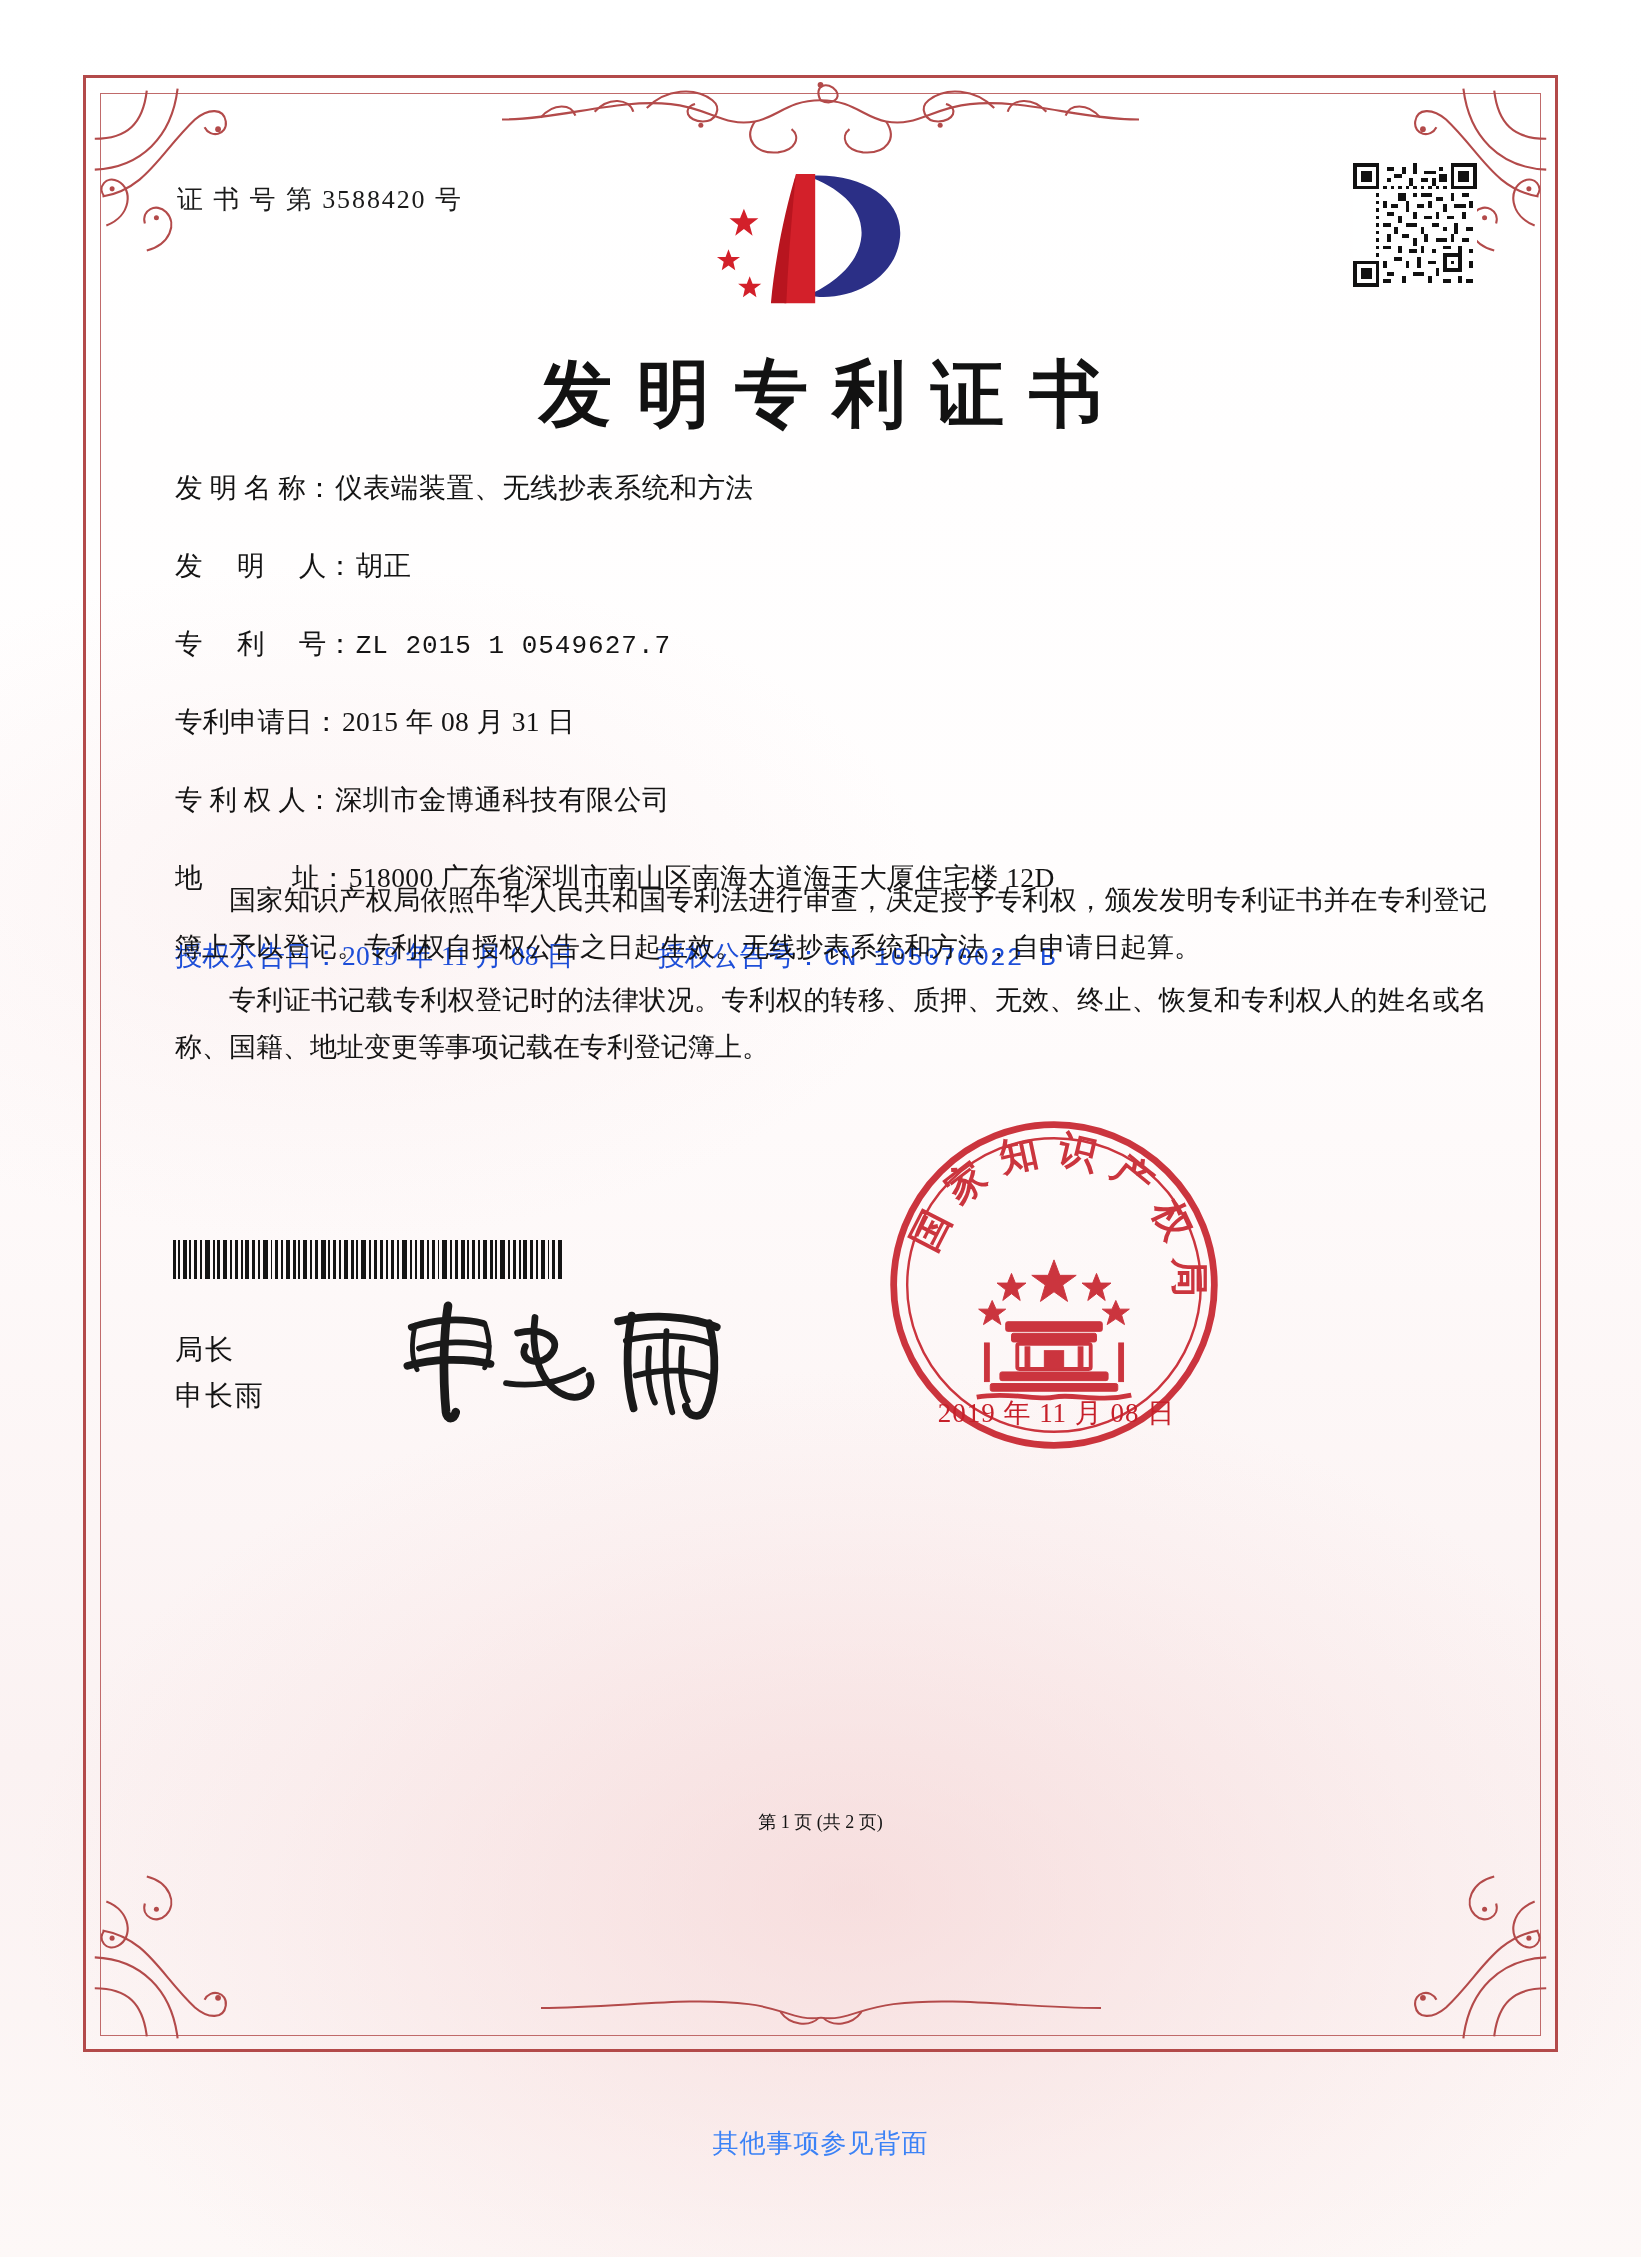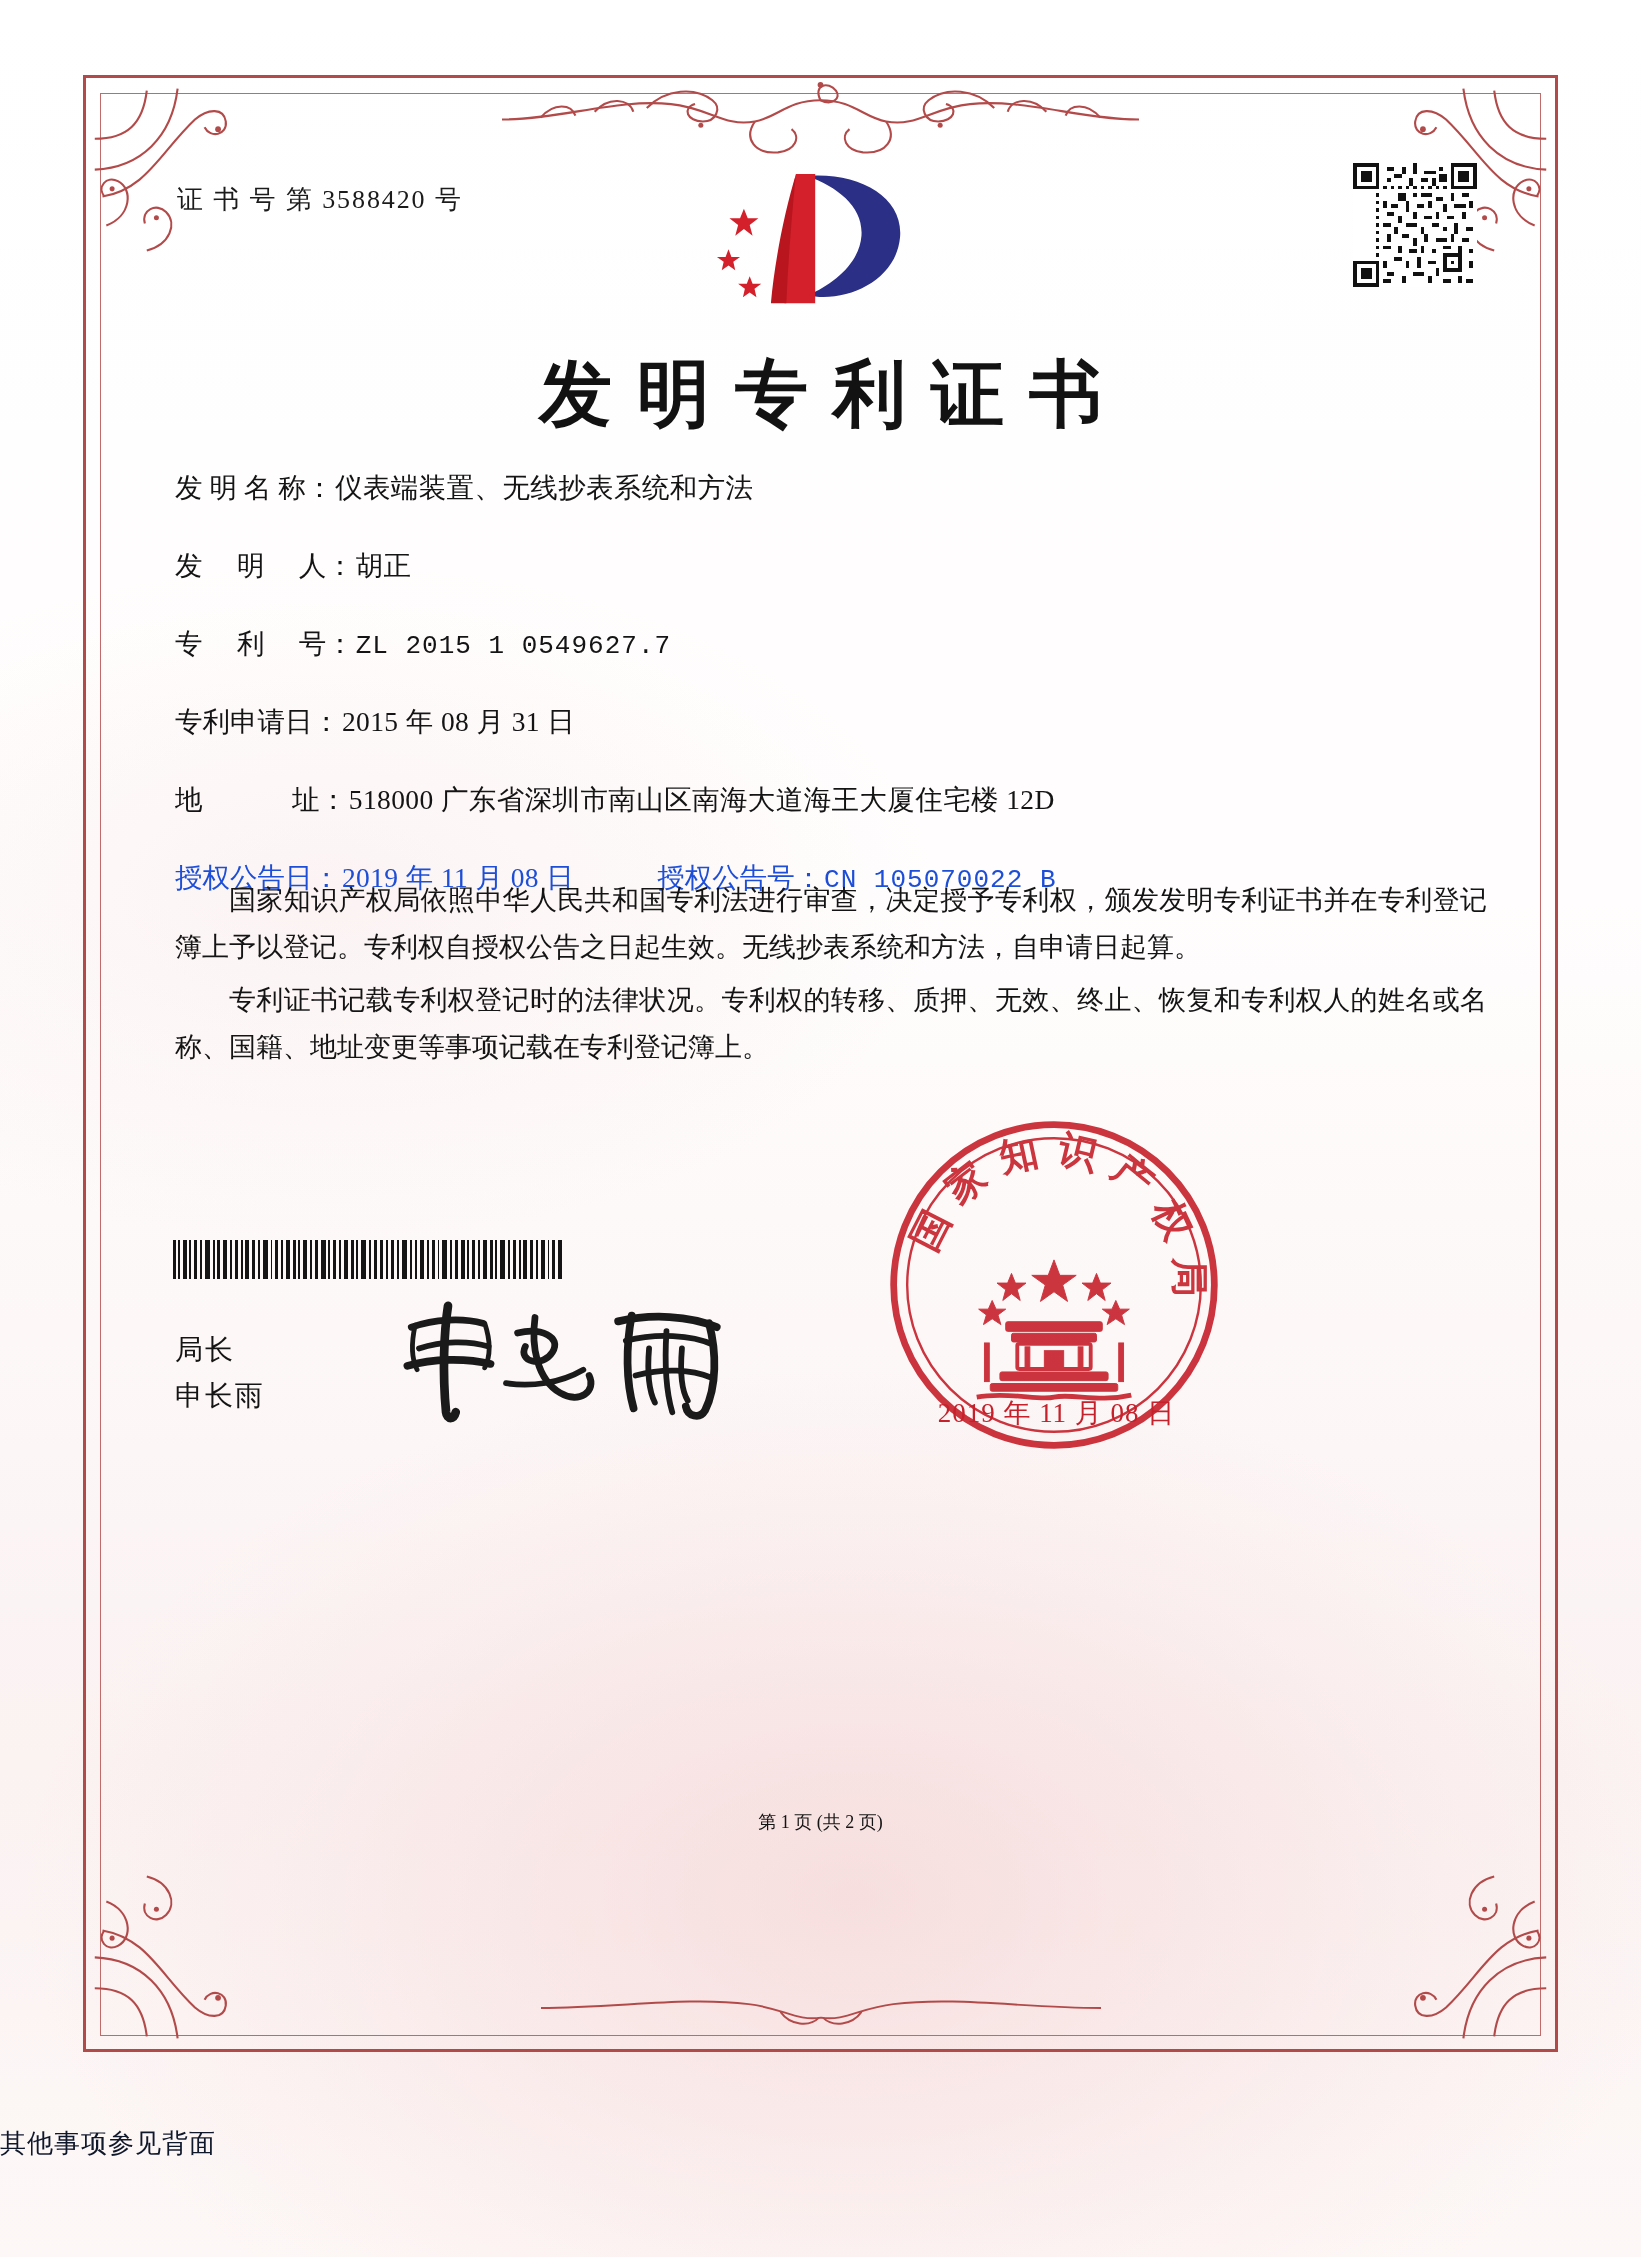--- a/index.html
+++ b/index.html
@@ -210,24 +210,24 @@
     text-align: center;
     font-family: "Liberation Serif", "DejaVu Serif", serif;
     font-size: 18px;
     color: #141414;
   }
 
   .footnote {
     position: absolute;
     left: 0; right: 0;
     top: 2126px;
-    text-align: left;
+    text-align: center;
     font-family: "Liberation Serif", "DejaVu Serif", serif;
     font-size: 26px;
-    color: #0f172a;
+    color: #3b82f6;
     letter-spacing: 1px;
   }
 </style>
 </head>
 <body>
 
 <div class="page">
   <div class="page-wash"></div>
 
   <div class="border-outer"></div>
@@ -486,20 +486,24 @@
         <span class="field-label">发　 明　 人：</span>
         <span class="field-value">胡正</span>
       </div>
       <div class="field-row">
         <span class="field-label">专　 利　 号：</span>
         <span class="field-value mono">ZL 2015 1 0549627.7</span>
       </div>
       <div class="field-row">
         <span class="field-label">专利申请日：</span>
         <span class="field-value">2015 年 08 月 31 日</span>
+      </div>
+      <div class="field-row">
+        <span class="field-label">专 利 权 人：</span>
+        <span class="field-value">深圳市金博通科技有限公司</span>
       </div>
       <div class="field-row">
         <span class="field-label">地　　 　址：</span>
         <span class="field-value">518000 广东省深圳市南山区南海大道海王大厦住宅楼 12D</span>
       </div>
 
       <div class="row-split">
         <span class="seg1">
           <span class="field-label">授权公告日：</span><span class="field-value">2019 年 11 月 08 日</span>
         </span>

